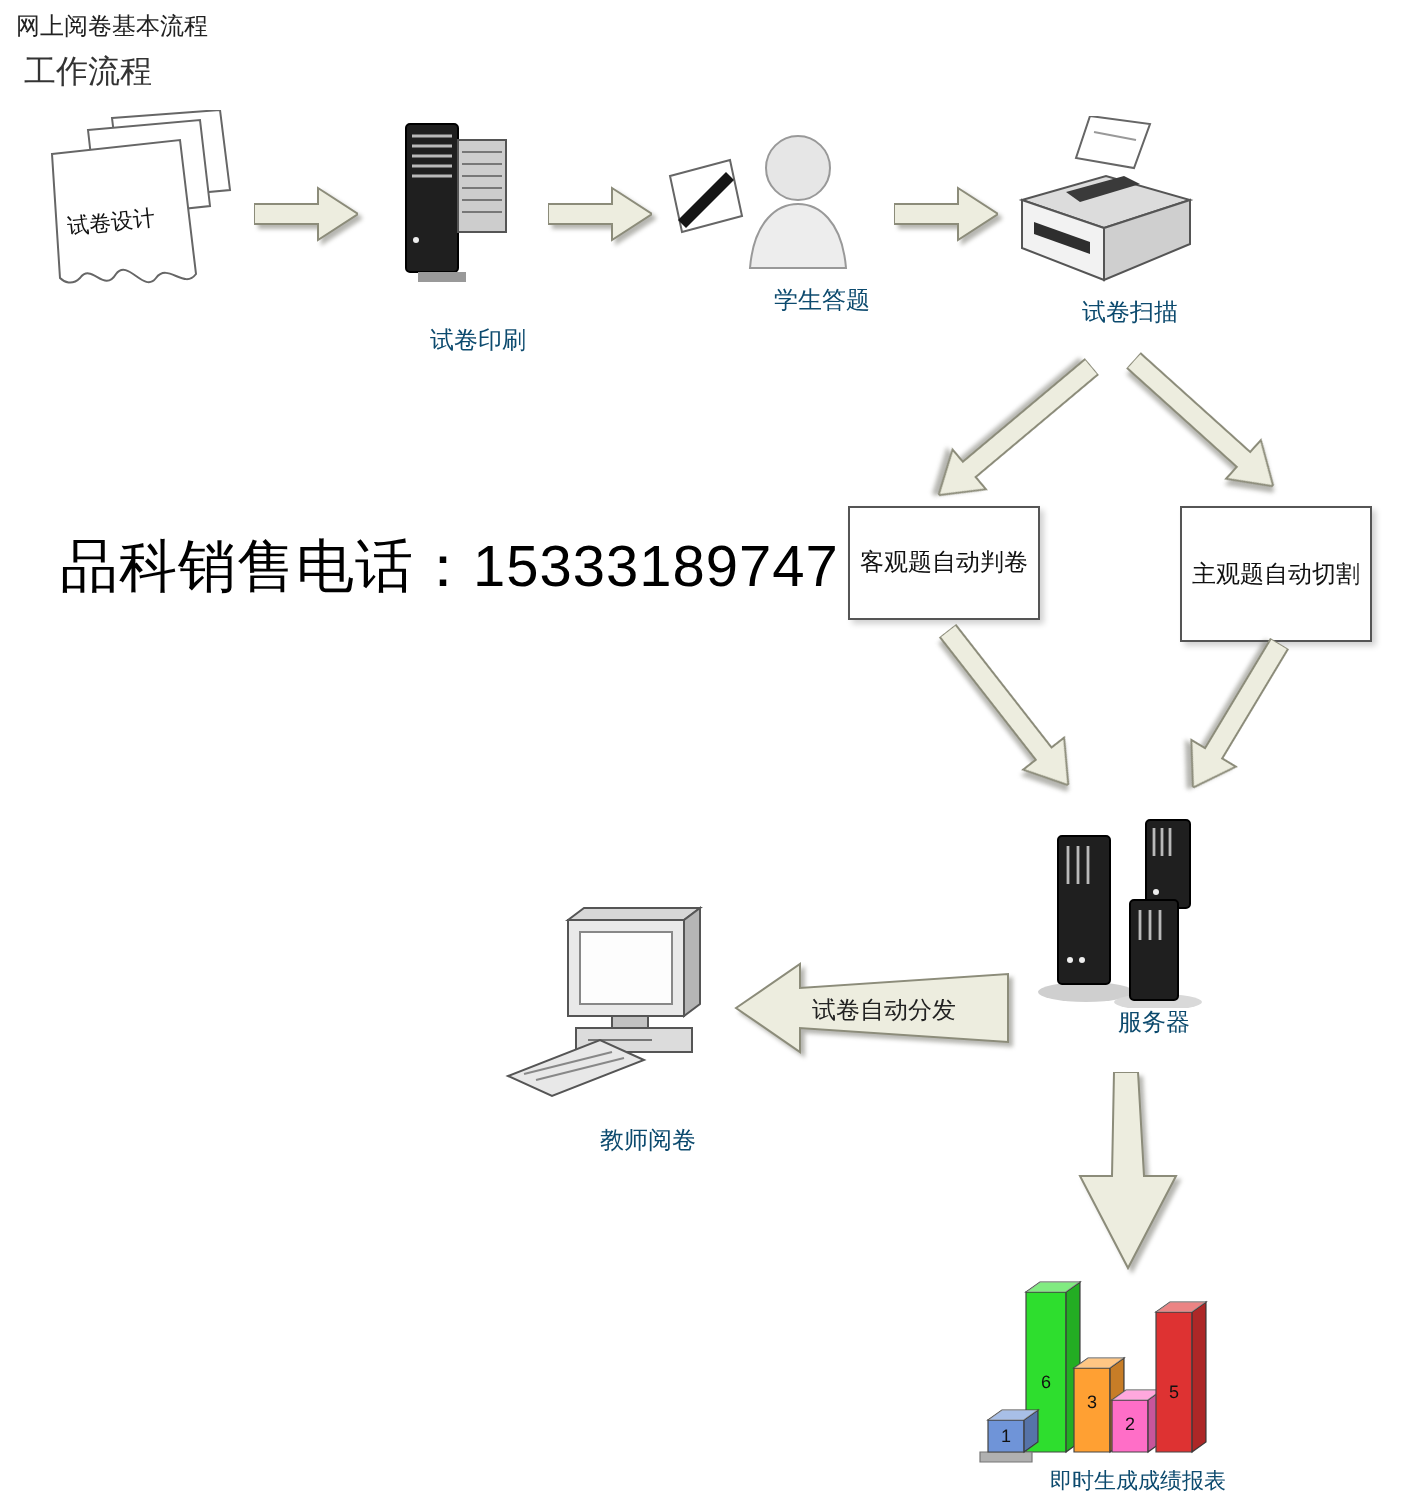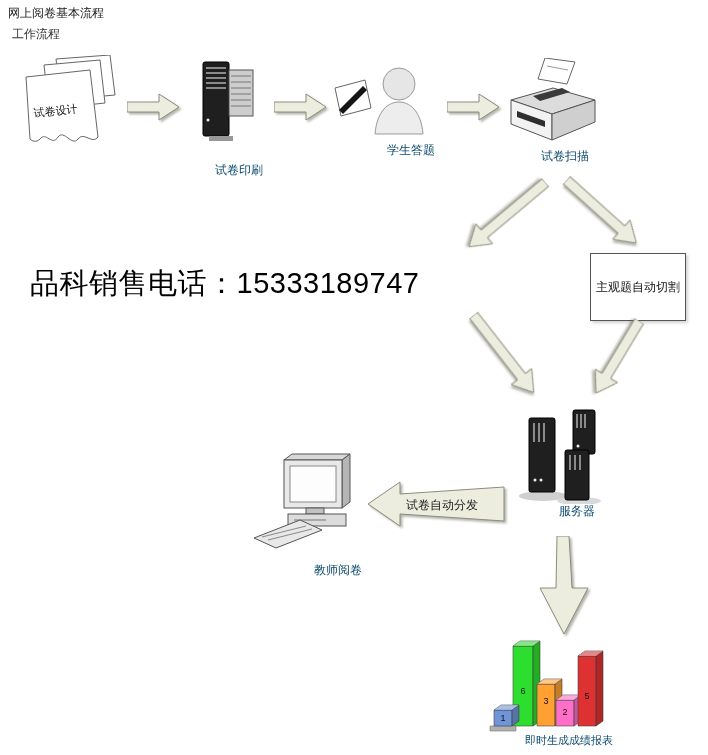--- a/index.html
+++ b/index.html
@@ -1,20 +1,20 @@
 <!DOCTYPE html>
 <html><head>
 <meta charset="utf-8">
 <style>
   * { margin:0; padding:0; box-sizing:border-box; }
   body { font-family:"Liberation Sans","DejaVu Sans",sans-serif; background:#fff; }
   .canvas { position:relative; width:708px; height:755px; background:#fff; overflow:hidden; }
   .abs { position:absolute; }
   .title { position:absolute; left:8px; top:5px; font-size:12px; font-weight:normal; color:#222; white-space:nowrap; }
-  .subtitle { position:absolute; left:12px; top:26px; font-size:12px; color:#333; white-space:nowrap; }
+  .subtitle { position:absolute; left:12px; top:26px; font-size:16px; color:#333; white-space:nowrap; }
   .node-label { position:absolute; font-size:12px; color:#0c4a6e; text-align:right; white-space:nowrap; }
   .flow-box { position:absolute; background:#fff; border:1px solid #555; box-shadow:2px 2px 3px rgba(0,0,0,0.18);
               display:flex; align-items:center; justify-content:center; font-size:12px; color:#111; }
   .red-text { position:absolute; color:#000000; font-size:29px; white-space:nowrap; letter-spacing:0.5px; }
   .arrow { fill:#ededdf; stroke:#8c8c7a; stroke-width:1; }
   svg.shadow { filter:drop-shadow(2px 2px 1px rgba(90,90,80,0.45)); }
   .sheet { fill:#ffffff; stroke:#666; stroke-width:1; }
   .icon-text { font-size:11px; fill:#111; }
   .tower { fill:#1f1f1f; stroke:#000; }
   .tline { stroke:#b9b9b9; stroke-width:1.4; }
@@ -96,20 +96,23 @@
     <svg class="shadow" width="100" height="28">
         <polygon class="arrow" points="0,9 80,9 80,1 100,14 80,27 80,19 0,19"></polygon>
       </svg>
   </div>
   <div class="abs" style="left:553px;top:197px;transform:rotate(42deg)">
     <svg class="shadow" width="94" height="28">
         <polygon class="arrow" points="0,9 74,9 74,1 94,14 74,27 74,19 0,19"></polygon>
       </svg>
   </div>
 
+  <div class="flow-box" style="left:424px;top:253px;width:96px;height:57px">
+    <span>客观题自动判卷</span>
+  </div>
   <div class="flow-box" style="left:590px;top:253px;width:96px;height:68px">
     <span>主观题自动切割</span>
   </div>
 
   <div class="red-text" style="left:30px;top:264px">品科销售电话：15333189747</div>
 
   <div class="abs" style="left:453px;top:339px;transform:rotate(52deg)">
     <svg class="shadow" width="98" height="28">
         <polygon class="arrow" points="0,9 78,9 78,1 98,14 78,27 78,19 0,19"></polygon>
       </svg>
@@ -153,21 +156,21 @@
     <polygon points="94,8 102,2 102,50 94,56" fill="#b5b5b5" stroke="#555"></polygon>
     <rect x="36" y="8" width="58" height="48" fill="#e9e9e9" stroke="#555"></rect>
     <rect x="42" y="14" width="46" height="36" fill="#fdfdfd" stroke="#888"></rect>
     <rect x="58" y="56" width="18" height="6" fill="#c2c2c2" stroke="#555"></rect>
     <rect x="40" y="62" width="58" height="12" fill="#dcdcdc" stroke="#555"></rect>
     <line x1="46" y1="68" x2="78" y2="68" stroke="#777"></line>
     <polygon points="6,86 52,68 74,78 28,96" fill="#e8e8e8" stroke="#555"></polygon>
     <line x1="14" y1="85" x2="58" y2="74" stroke="#888"></line>
     <line x1="20" y1="88" x2="64" y2="77" stroke="#888"></line>
   </svg>
-  <div class="node-label" style="left:262px;top:562px;width:100px">教师阅卷</div>
+  <div class="node-label" style="left:248px;top:562px;width:100px">教师阅卷</div>
 
   <div class="abs" style="left:532px;top:536px">
     <svg class="shadow" width="64" height="100">
         <polygon class="arrow" points="25,0 37,0 40,52 56,52 32,98 8,52 24,52"></polygon>
       </svg>
   </div>
 
   <svg class="abs" style="left:488px;top:636px" width="125" height="96">
     <g stroke="#444" stroke-width="0.6" fill="#2ede2e">
       <polygon points="25,10 45,10 45,90 25,90"></polygon>

